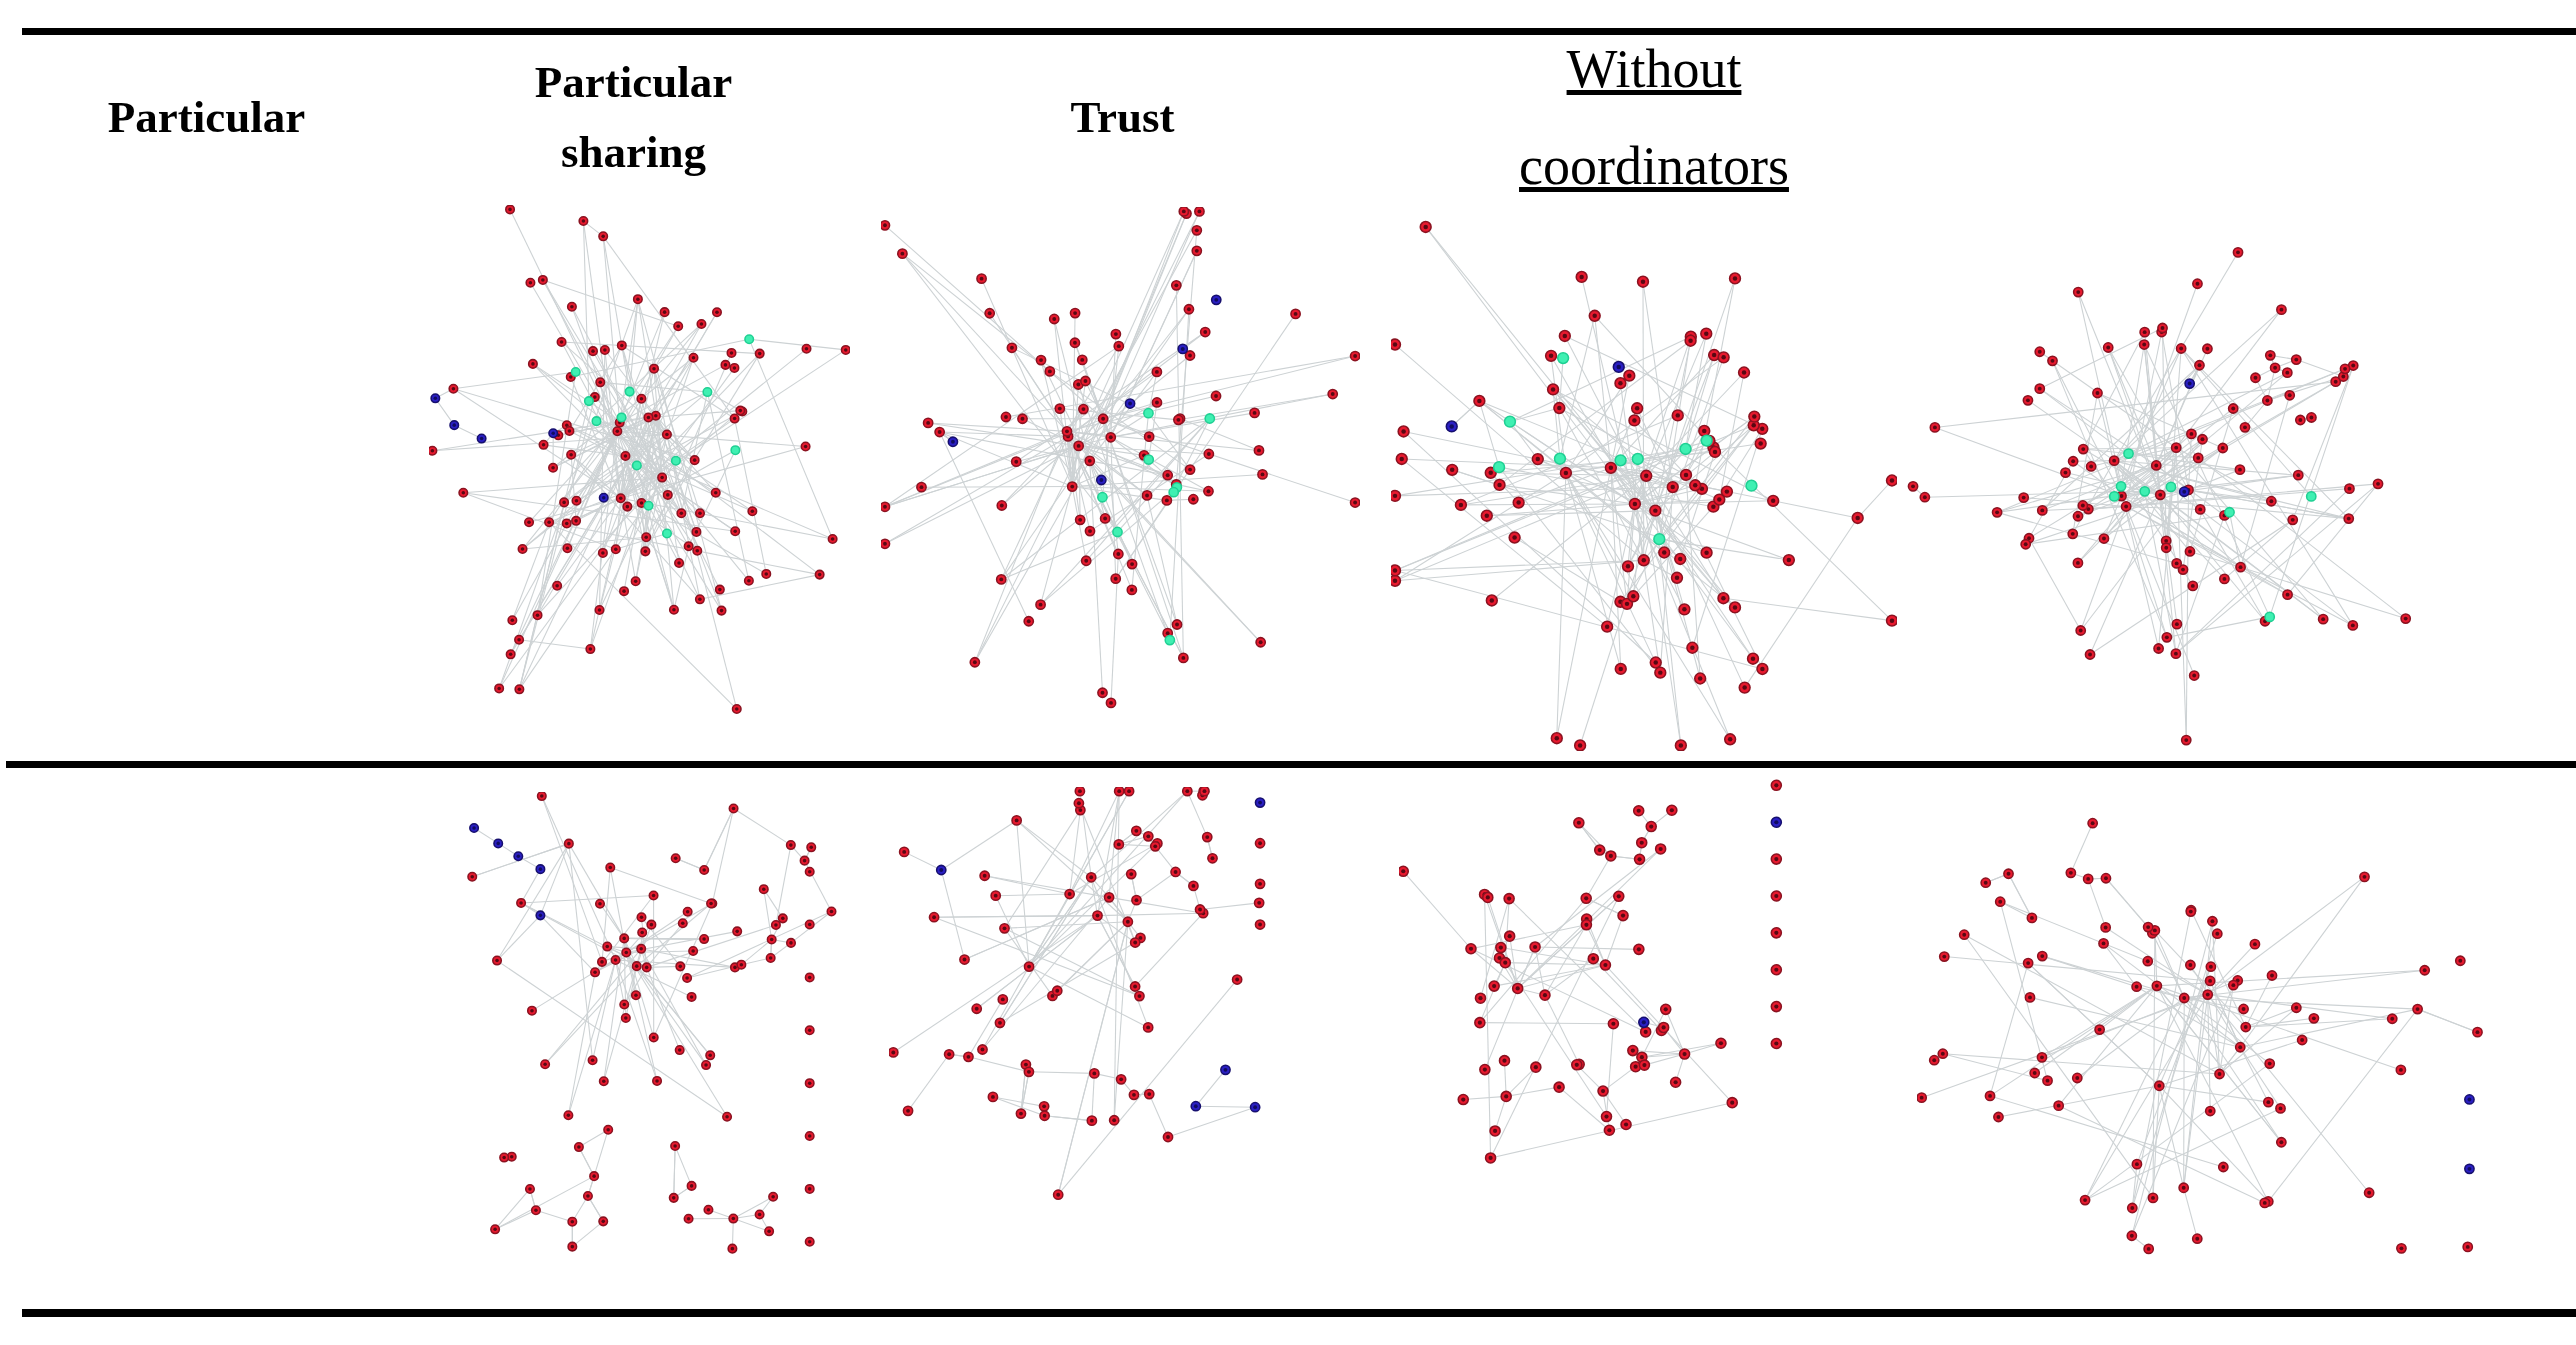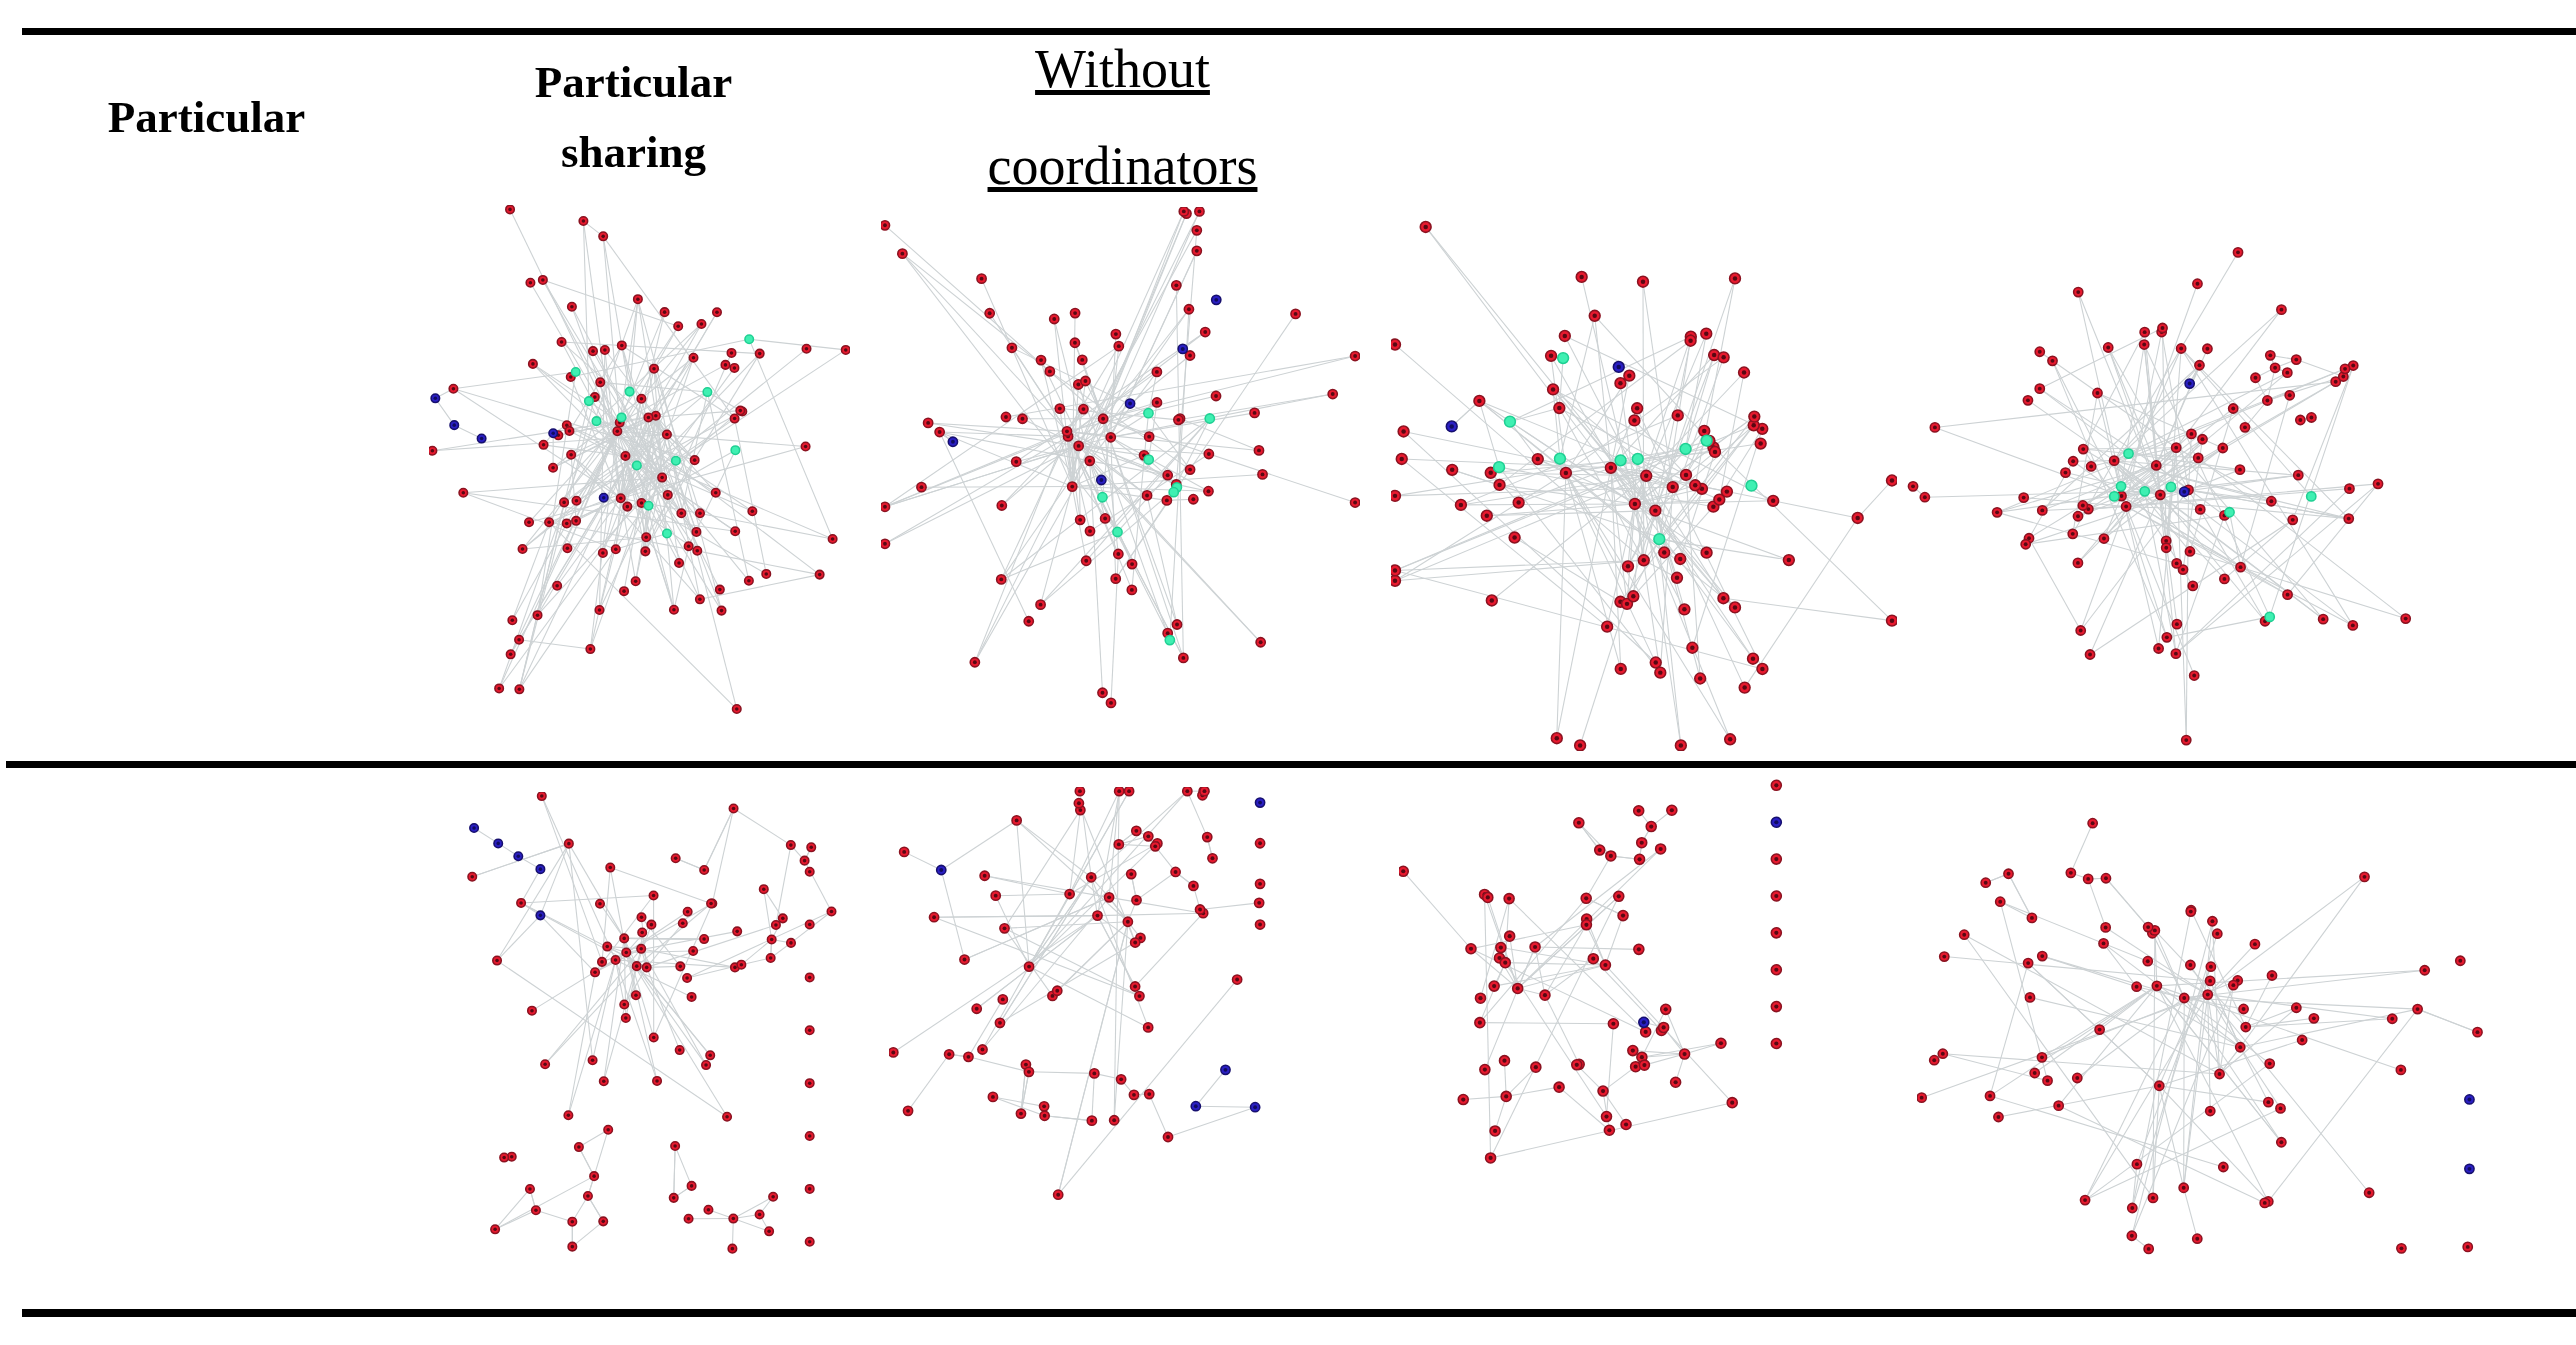--- a/index.html
+++ b/index.html
@@ -30,20 +30,23 @@
   <div class="rule rule-mid"></div>
   <div class="rule rule-bottom"></div>
 
   <div class="grid">
 
     <div class="hcell">
       <div class="inner">Particular</div>
     </div>
     <div class="hcell">
       <div class="inner">Particular sharing</div>
+    </div>
+    <div class="hcell">
+      <div class="inner">Trust</div>
     </div>
 
     <div class="rlabel">
       <div class="inner">Without coordinators</div>
     </div>
     <div class="netcell"></div>
     <div class="netcell"></div>
     <div class="netcell"></div>
     <div class="netcell"></div>
 

